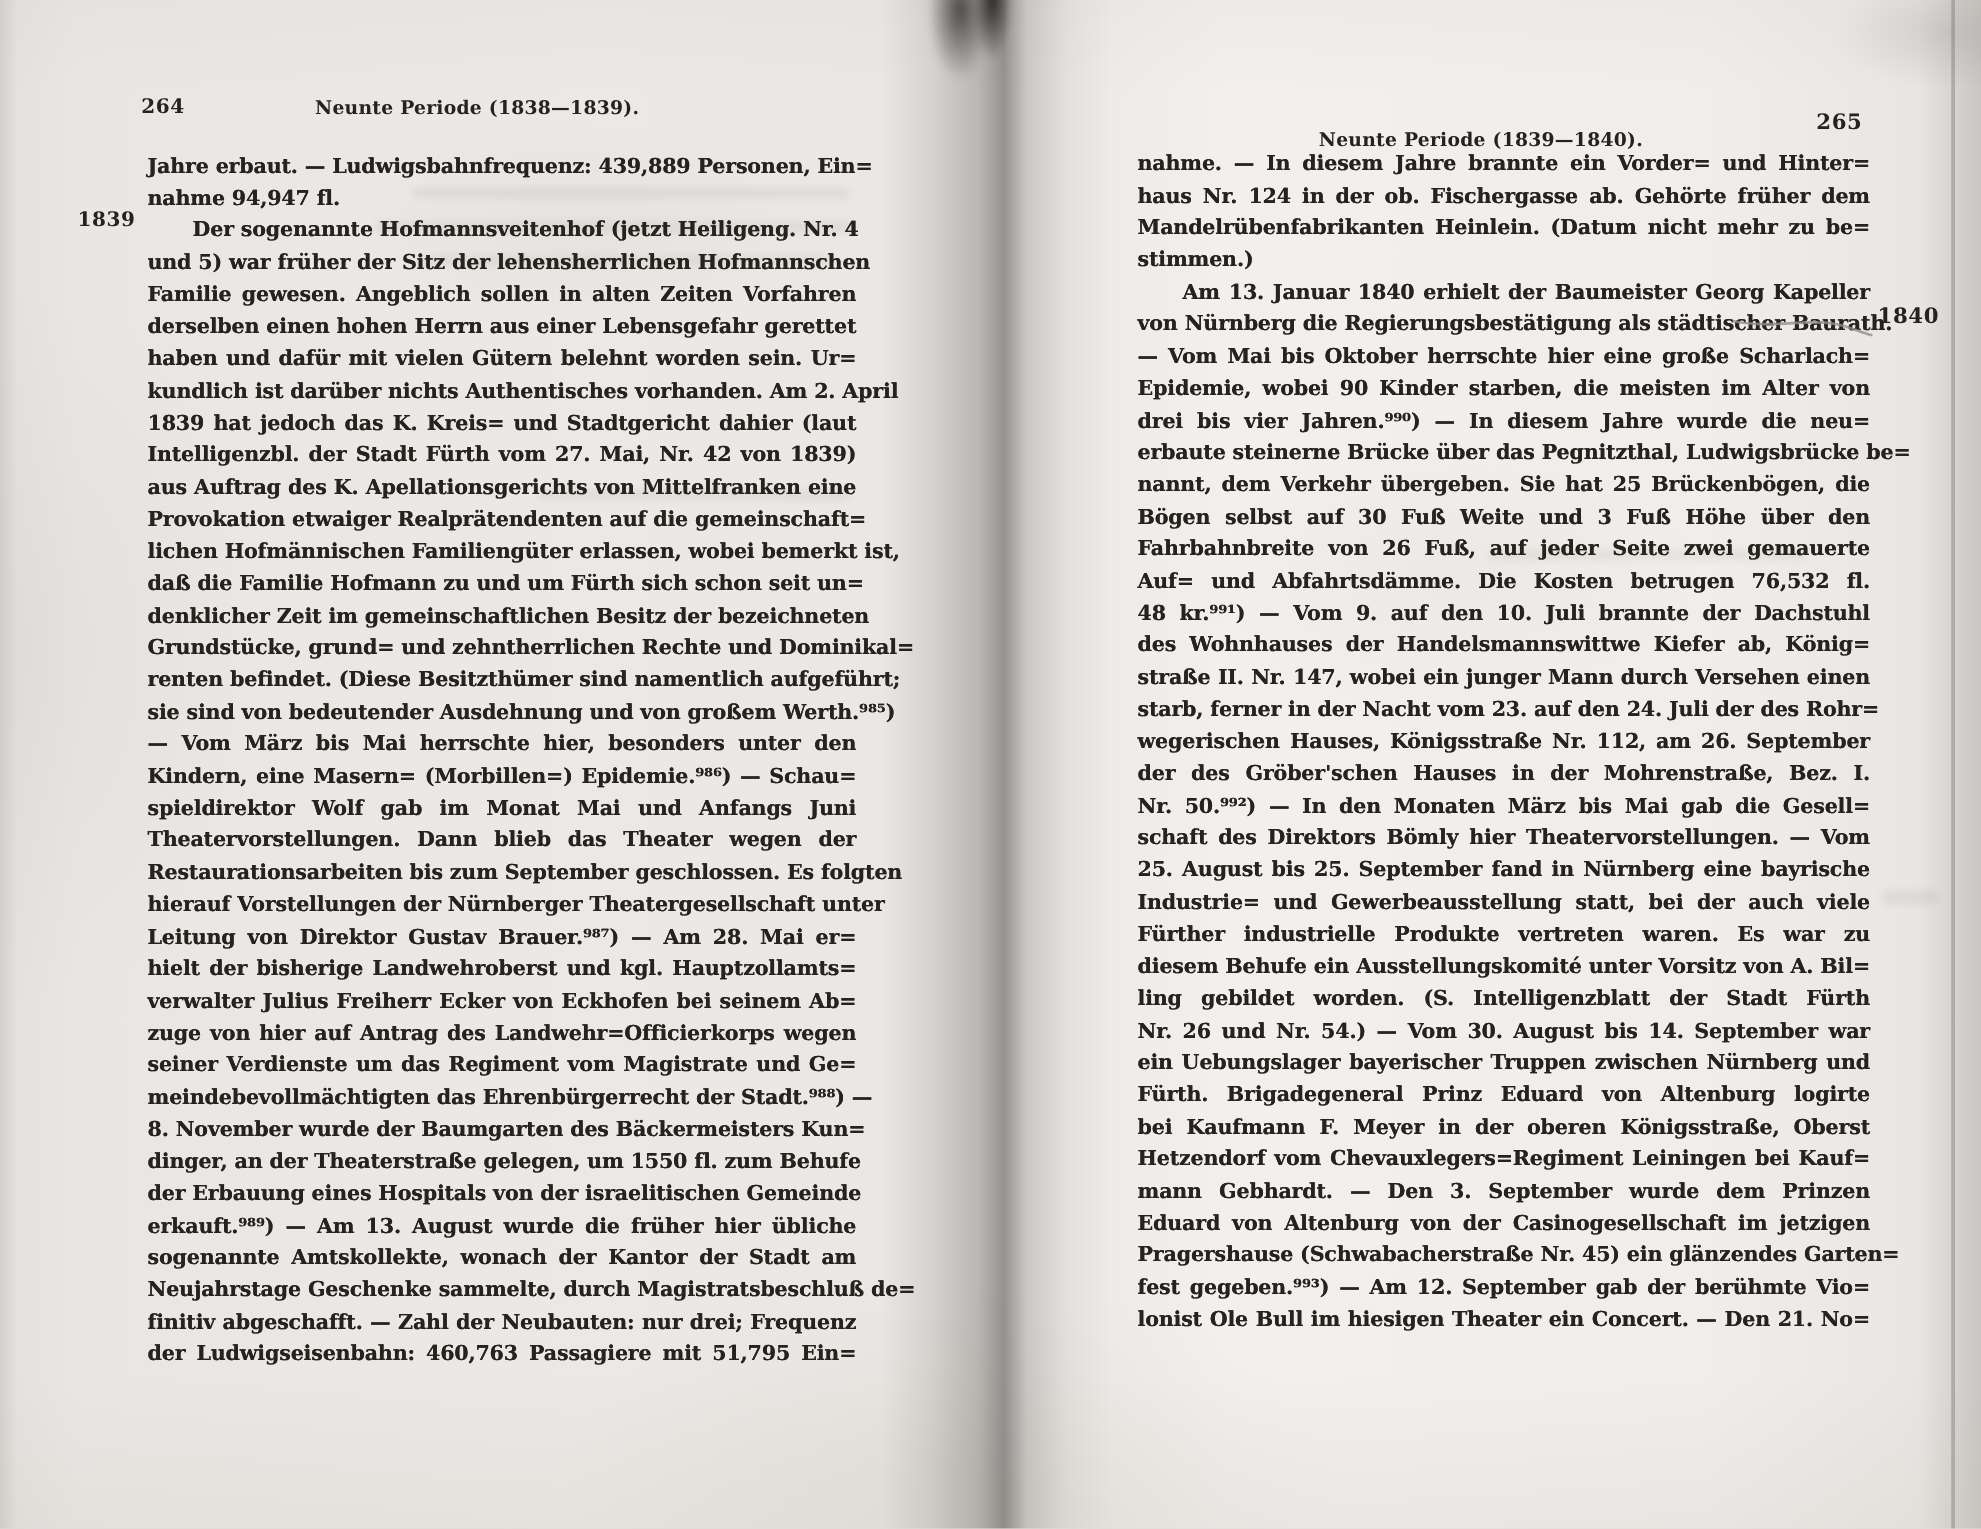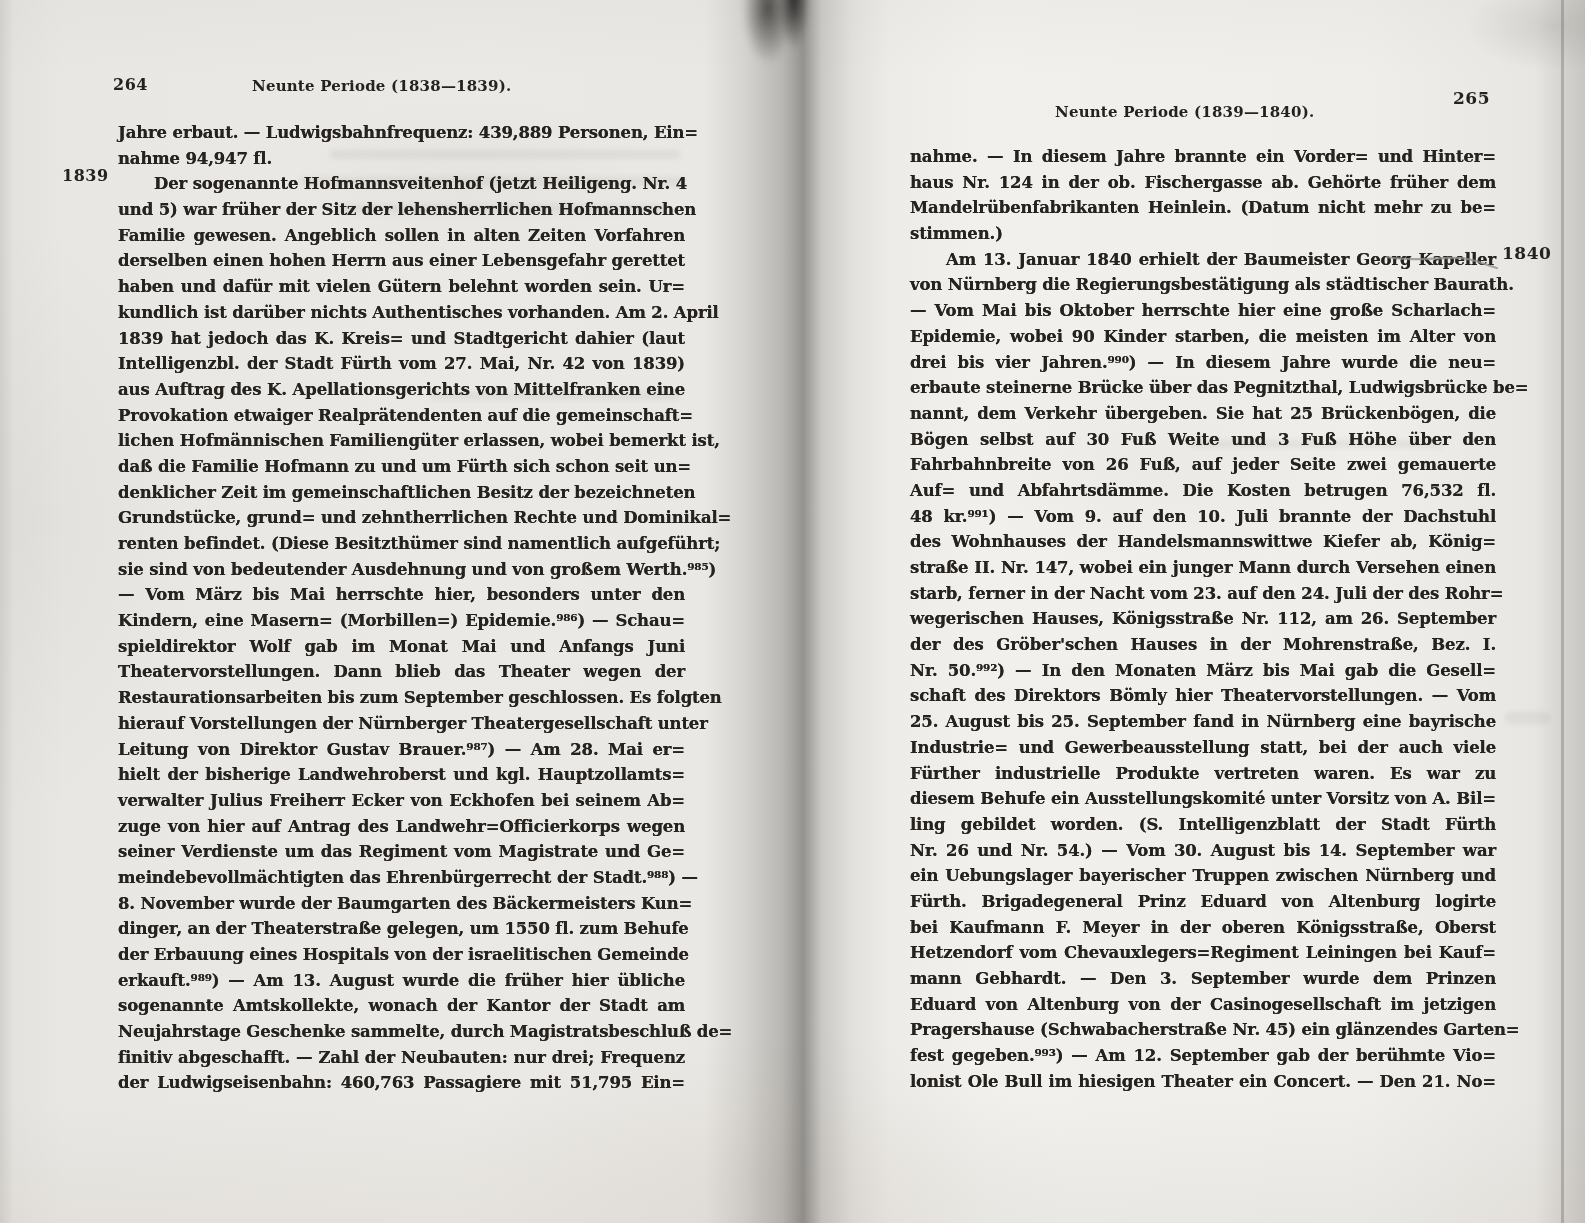--- a/index.html
+++ b/index.html
@@ -67,21 +67,21 @@
     font-weight:bold;font-size:16.5px;letter-spacing:-0.15px;
     text-shadow:0 0 0.4px rgba(38,34,29,0.85);
   }
   .line{
     line-height:25.7px;height:25.7px;white-space:nowrap;
     text-align:justify;text-align-last:left;overflow:visible;
   }
   .line.j{text-align-last:justify;}
   .line.in{padding-left:36px;}
   #left-block{left:118px;top:120px;width:567px;}
-  #right-block{left:910px;top:144px;width:586px;}
+  #right-block{left:910px;top:118px;width:586px;}
   #left-head{left:252px;top:77px;}
   #right-head{left:1055px;top:89px;margin-top:14px;}
   #left-num{left:113px;top:75px;}
   #right-num{left:1453px;top:88px;font-size:17px;text-align:center;}
   #left-year{left:62px;top:166px;text-align:right;}
   #right-year{left:1502px;top:243px;font-size:17px;}
   .pencil-svg{position:absolute;left:1383px;top:248px;pointer-events:none;}
 </style>
 </head>
 <body>

